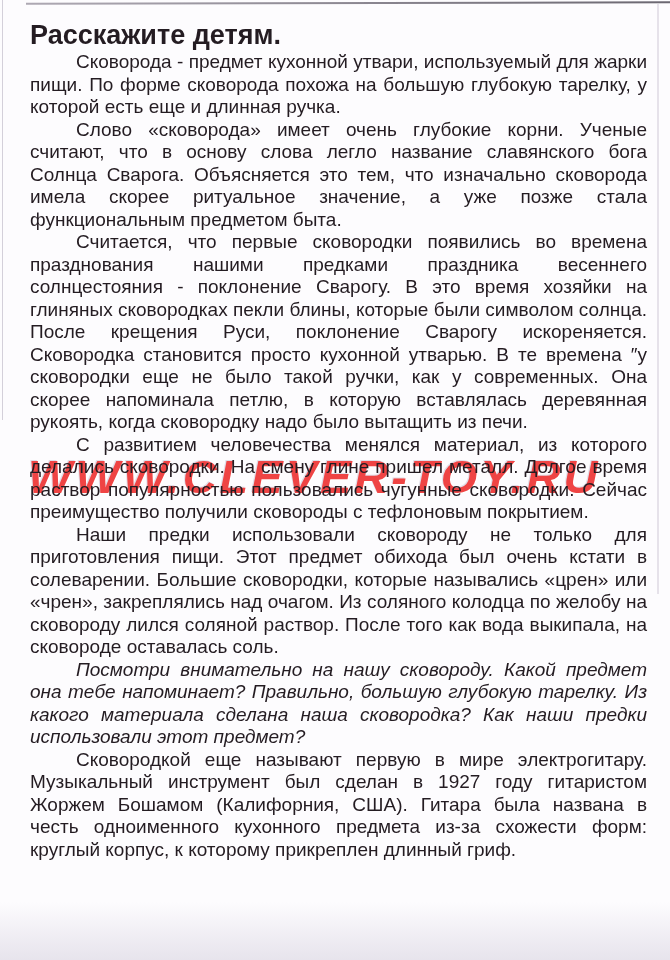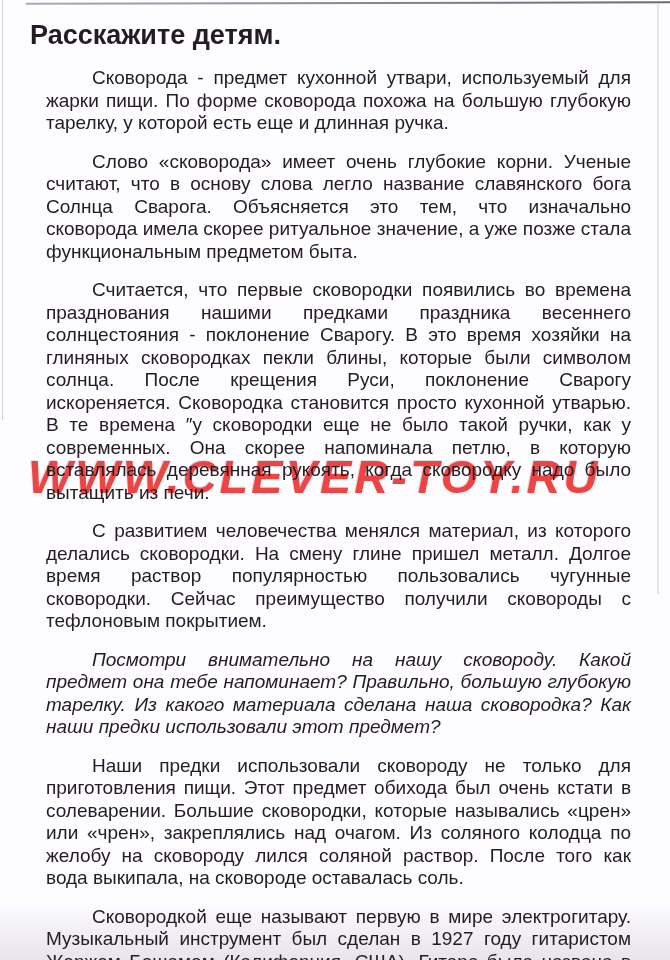--- a/index.html
+++ b/index.html
@@ -83,21 +83,21 @@
     text-align: justify;
   }
   .doc-title {
     font-size: 27px;
     line-height: 31px;
     font-weight: bold;
     margin: 0 0 0 0;
     text-align: left;
   }
   .para {
-    margin: 16px;
+    margin: 0;
     text-indent: 46px;
   }
   .para.questions {
     font-style: italic;
   }
   .interesno {
     text-decoration: underline;
     text-align: left;
   }
 </style>
@@ -117,21 +117,21 @@
     <h1 class="doc-title">Расскажите детям.</h1>
 
     <p class="para">Сковорода - предмет кухонной утвари, используемый для жарки пищи. По форме сковорода похожа на большую глубокую тарелку, у которой есть еще и длинная ручка.</p>
 
     <p class="para">Слово «сковорода» имеет очень глубокие корни. Ученые считают, что в основу слова легло название славянского бога Солнца Сварога. Объясняется это тем, что изначально сковорода имела скорее ритуальное значение, а уже позже стала функциональным предметом быта.</p>
 
     <p class="para">Считается, что первые сковородки появились во времена празднования нашими предками праздника весеннего солнцестояния - поклонение Сварогу. В это время хозяйки на глиняных сковородках пекли блины, которые были символом солнца. После крещения Руси, поклонение Сварогу искореняется. Сковородка становится просто кухонной утварью. В те времена ″у сковородки еще не было такой ручки, как у современных. Она скорее напоминала петлю, в которую вставлялась деревянная рукоять, когда сковородку надо было вытащить из печи.</p>
 
     <p class="para">С развитием человечества менялся материал, из которого делались сковородки. На смену глине пришел металл. Долгое время раствор популярностью пользовались чугунные сковородки. Сейчас преимущество получили сковороды с тефлоновым покрытием.</p>
 
+    <p class="para">Наши предки использовали сковороду не только для приготовления пищи. Этот предмет обихода был очень кстати в солеварении. Большие сковородки, которые назывались «црен» или «чрен», закреплялись над очагом. Из соляного колодца по желобу на сковороду лился соляной раствор. После того как вода выкипала, на сковороде оставалась соль.</p>
+
     <p class="para questions">Посмотри внимательно на нашу сковороду. Какой предмет она тебе напоминает? Правильно, большую глубокую тарелку. Из какого материала сделана наша сковородка? Как наши предки использовали этот предмет?</p>
-
-    <p class="para">Наши предки использовали сковороду не только для приготовления пищи. Этот предмет обихода был очень кстати в солеварении. Большие сковородки, которые назывались «црен» или «чрен», закреплялись над очагом. Из соляного колодца по желобу на сковороду лился соляной раствор. После того как вода выкипала, на сковороде оставалась соль.</p>
 
 
     <p class="para">Сковородкой еще называют первую в мире электрогитару. Музыкальный инструмент был сделан в 1927 году гитаристом Жоржем Бошамом (Калифорния, США). Гитара была названа в честь одноименного кухонного предмета из-за схожести форм: круглый корпус, к которому прикреплен длинный гриф.</p>
   </div>
 
 </div>
 
 </body></html>

